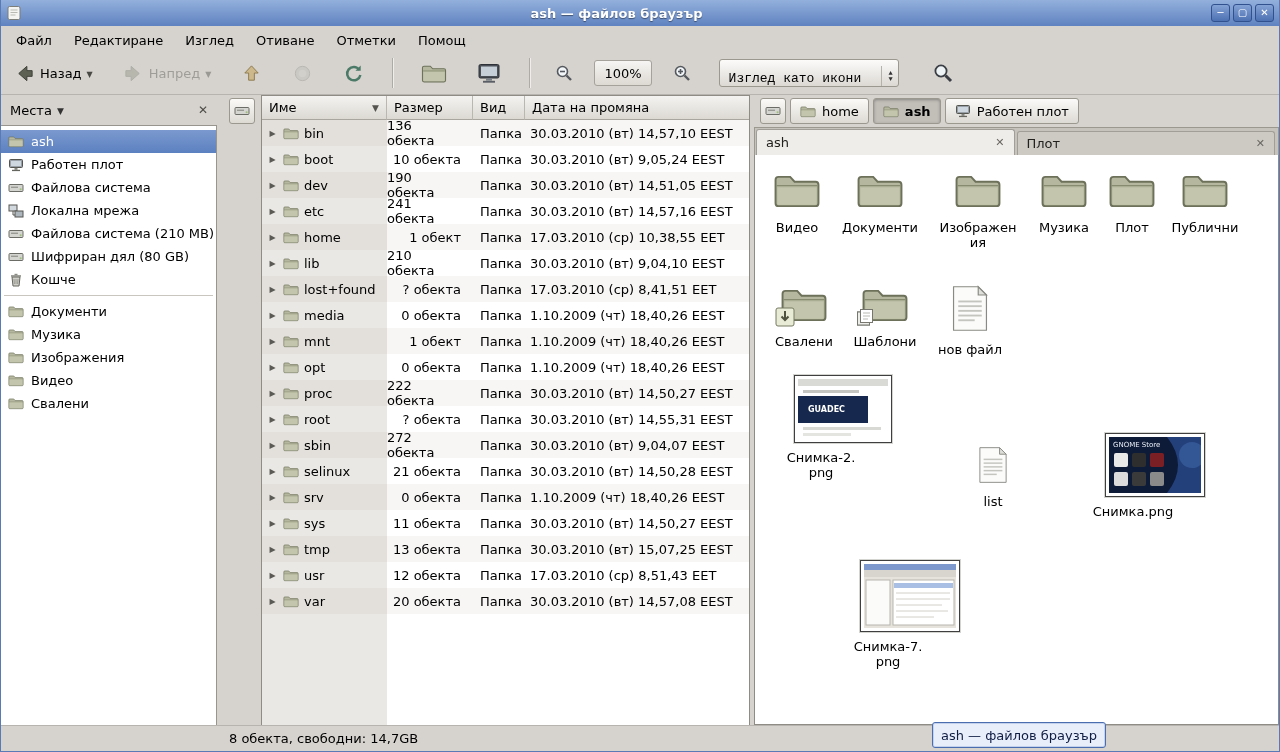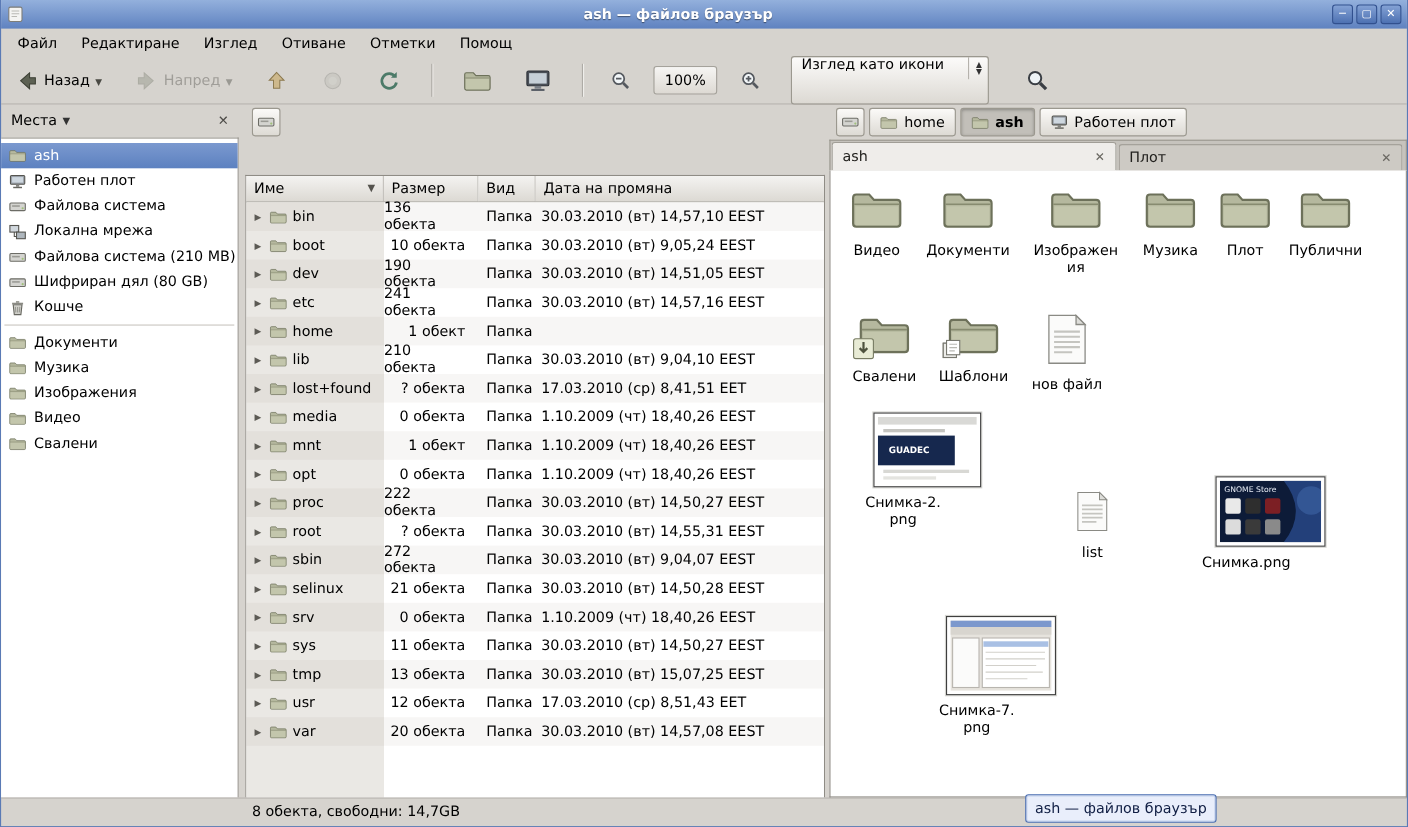--- a/index.html
+++ b/index.html
@@ -18,38 +18,38 @@
   
   .toolbar{height:43px;display:flex;align-items:center;padding:0 6px;gap:16px;border-bottom:1px solid #b7b4af;flex:none;}
   .tbtn{display:flex;align-items:center;gap:5px;height:34px;padding:0 7px;border-radius:3px;font-size:13px;}
   .tbtn .lbl{padding-top:1px;}
   .chev{font-size:8px;color:#4a4a44;padding-top:2px;}
   .dis{opacity:.42;}
   .dis .lbl{color:#55534e;}
   .tsep{width:1px;height:30px;background:#aeaba6;box-shadow:1px 0 0 #efeeeb;margin:0 5px;flex:none;}
   .zsmall{width:25px;height:25px;display:flex;align-items:center;justify-content:center;border-radius:3px;}
   .zoomlabel{height:26px;display:flex;align-items:center;padding:0 9px;border:1px solid #a5a29b;border-radius:3px;background:linear-gradient(#f6f5f3,#ddd9d3);margin:0 2px;}
-  .combo{height:44px;display:flex;align-items:flex-start;border:1px solid #9b988f;border-radius:3px;background:linear-gradient(#fcfbfa,#dcd9d3);padding:0 5px 0 9px;margin-left:8px;width:180px;flex:none;}
+  .combo{height:28px;display:flex;align-items:flex-end;border:1px solid #9b988f;border-radius:3px;background:linear-gradient(#fcfbfa,#dcd9d3);padding:0 5px 0 9px;margin-left:8px;width:180px;flex:none;font-family:Liberation Mono, monospace;}
   .combo .spin{margin-left:auto;display:flex;flex-direction:column;font-size:7px;line-height:6px;color:#333;border-left:1px solid #b5b2ac;padding-left:6px;height:20px;justify-content:center;}
   .searchbtn{margin-left:10px;}
   .ic{display:inline-flex;line-height:0;}
   
   .main{flex:1;display:flex;min-height:0;}
   .sidebar{width:216px;display:flex;flex-direction:column;flex:none;}
   .side-head{height:30px;display:flex;align-items:center;padding:0 9px;gap:5px;flex:none;}
   .side-chev{font-size:9px;color:#333;padding-top:2px;}
   .side-close{margin-left:auto;color:#4e4c48;font-size:12px;}
   .side-list{flex:1;background:#fff;border-top:1px solid #98958e;border-right:1px solid #98958e;padding-top:4px;}
   .side-item{height:23px;display:flex;align-items:center;gap:7px;padding:0 4px 0 7px;white-space:nowrap;}
   .side-item.selected{background:linear-gradient(#7b99cf,#5c81c0);color:#fff;}
   .side-sep{height:1px;background:#c9c6c0;margin:4px 3px;}
   .splitter{width:6px;flex:none;}
   .splitter2{width:4px;flex:none;}
   
-  .middle{width:527px;display:flex;flex-direction:column;flex:none;min-height:0;gap:32px;}
+  .middle{width:527px;display:flex;flex-direction:row;flex:none;min-height:0;}
   .mini-path,.pathbar{height:32px;display:flex;align-items:center;gap:4px;padding:2px 6px;flex:none;}
   .pathbtn{height:26px;display:flex;align-items:center;gap:6px;padding:0 9px;border:1px solid #9b988f;border-radius:3px;background:linear-gradient(#fbfaf8,#dddad4);white-space:nowrap;}
   .pathbtn.icon-only{padding:0 4px;}
   .pathbtn.active{background:#c2bfb9;box-shadow:inset 0 1px 3px rgba(0,0,0,.3);font-weight:bold;}
   .treewrap{flex:1;display:flex;flex-direction:column;border:1px solid #8f8c85;border-bottom:none;min-height:0;background:#fff;}
   .tree-header{display:flex;height:24px;flex:none;}
   .th{display:flex;align-items:center;padding:0 7px;background:linear-gradient(#f4f3f1,#dcd9d3);border-right:1px solid #bab7b1;border-bottom:1px solid #a9a69f;}
   .th .sort{margin-left:auto;font-size:9px;color:#55534e;}
   .col-name{width:125px;}
   .col-size{width:86px;}
@@ -461,20 +461,21 @@
                   <svg width="16" height="13" viewBox="0 0 48 40">
                     <path d="M2 9 Q2 6 5 6 L17 6 L21.5 11 L43 11 Q46 11 46 14 L46 33 Q46 36 43 36 L5 36 Q2 36 2 33 Z" fill="#b5b89e" stroke="#6d715a" stroke-width="2"></path>
                     <path d="M3 15 L45 15" stroke="#878b70" stroke-width="1.5"></path>
                     <path d="M4 17 L44 17 L44 33.5 Q44 34.5 43 34.5 L5 34.5 Q4 34.5 4 33.5 Z" fill="#c3c6ac"></path>
                   </svg>
                 </span>
                 <span>home</span>
               </div>
               <div class="tcell size">1 обект</div>
               <div class="tcell type">Папка</div>
+              <div class="tcell date">17.03.2010 (ср) 10,38,55 EET</div>
             </div>
             <div class="trow">
               <div class="tcell name">
                 <span class="expander">▶</span>
                 <span class="ic">
                   <svg width="16" height="13" viewBox="0 0 48 40">
                     <path d="M2 9 Q2 6 5 6 L17 6 L21.5 11 L43 11 Q46 11 46 14 L46 33 Q46 36 43 36 L5 36 Q2 36 2 33 Z" fill="#b5b89e" stroke="#6d715a" stroke-width="2"></path>
                     <path d="M3 15 L45 15" stroke="#878b70" stroke-width="1.5"></path>
                     <path d="M4 17 L44 17 L44 33.5 Q44 34.5 43 34.5 L5 34.5 Q4 34.5 4 33.5 Z" fill="#c3c6ac"></path>
                   </svg>

